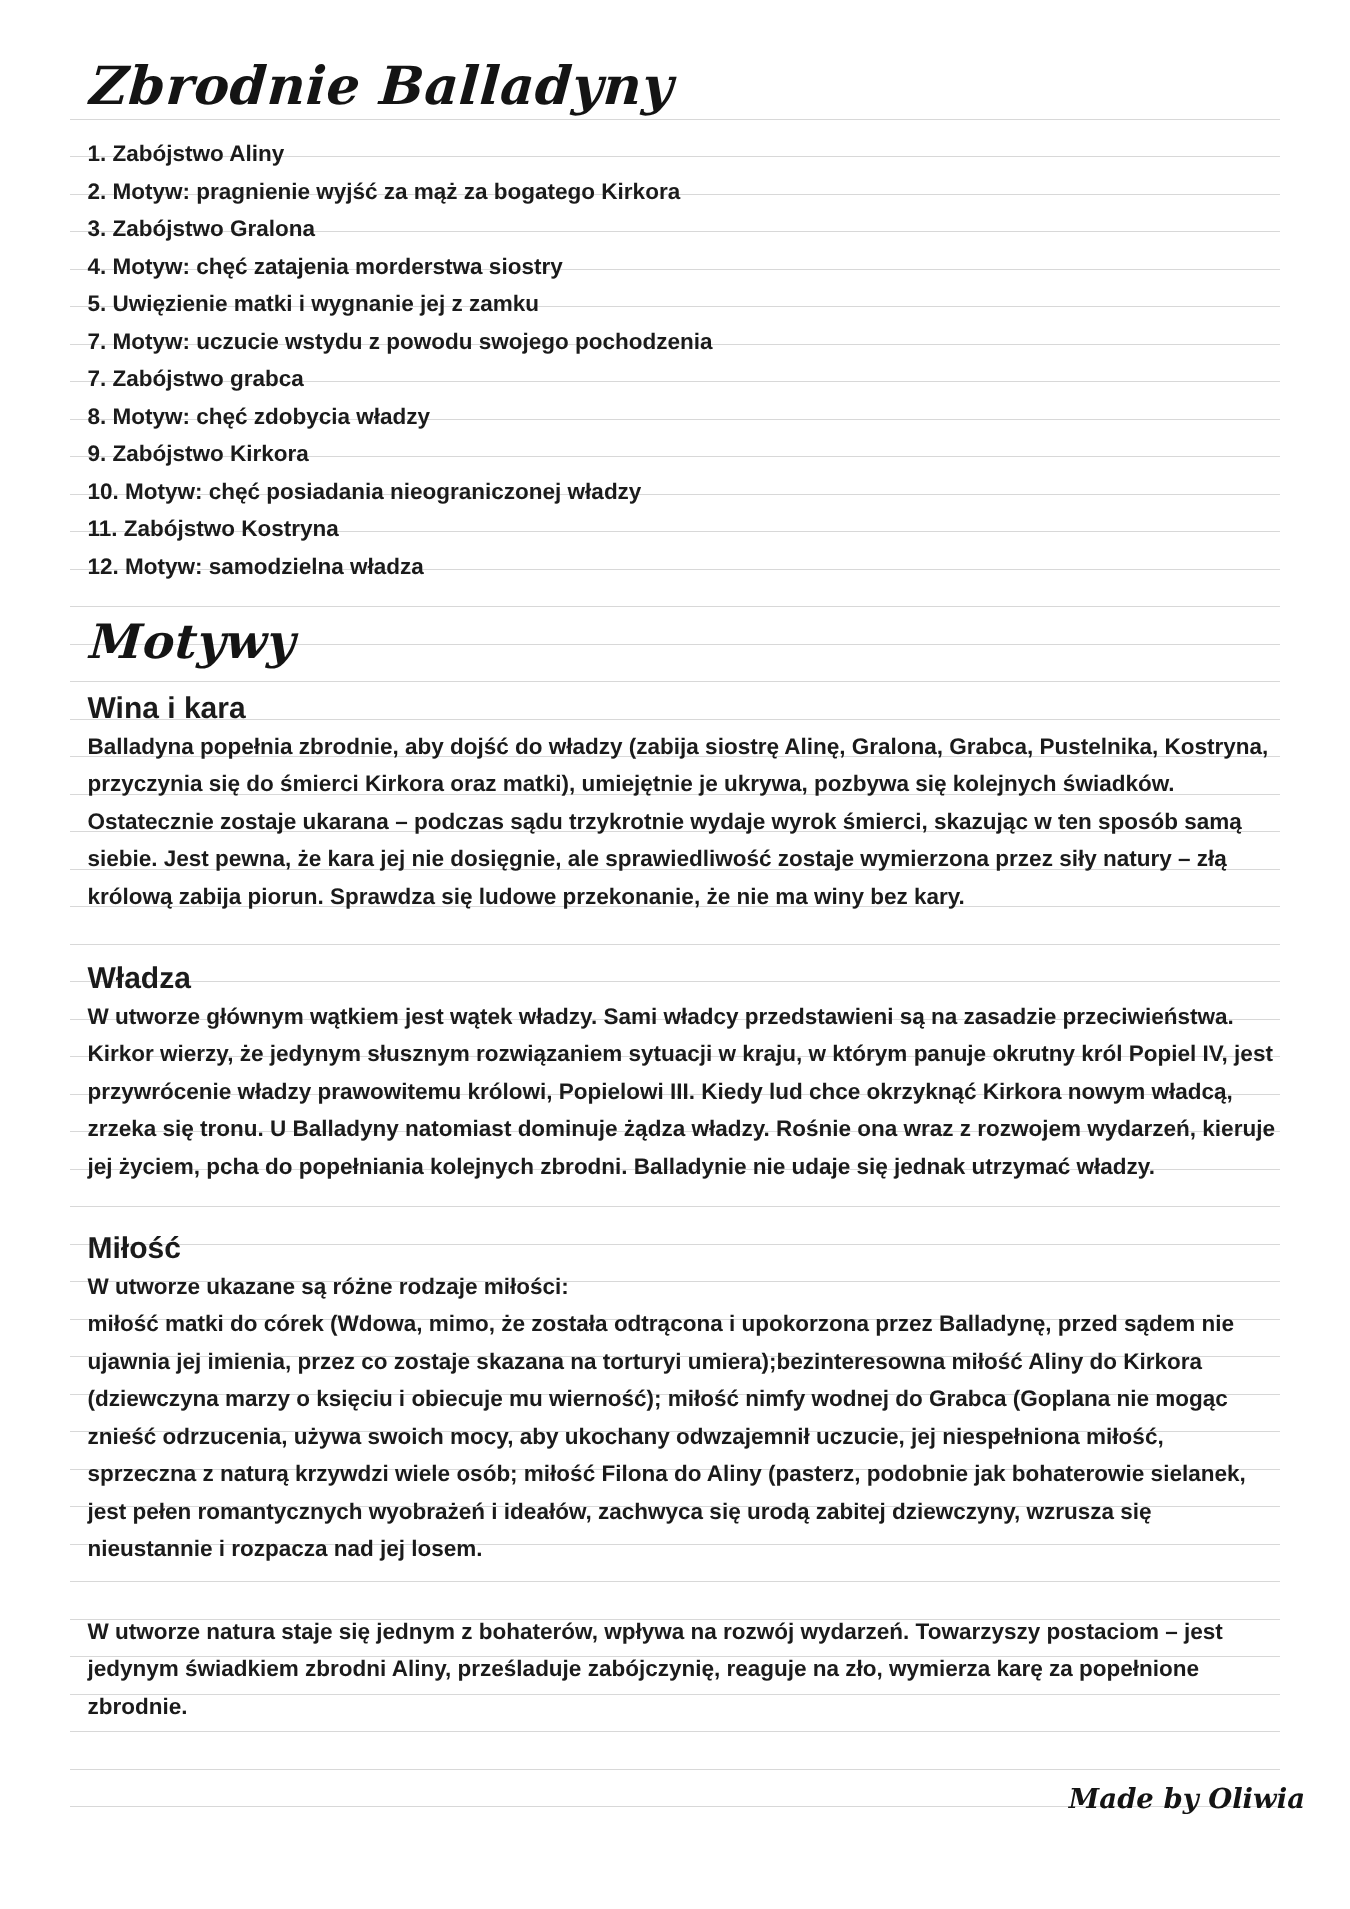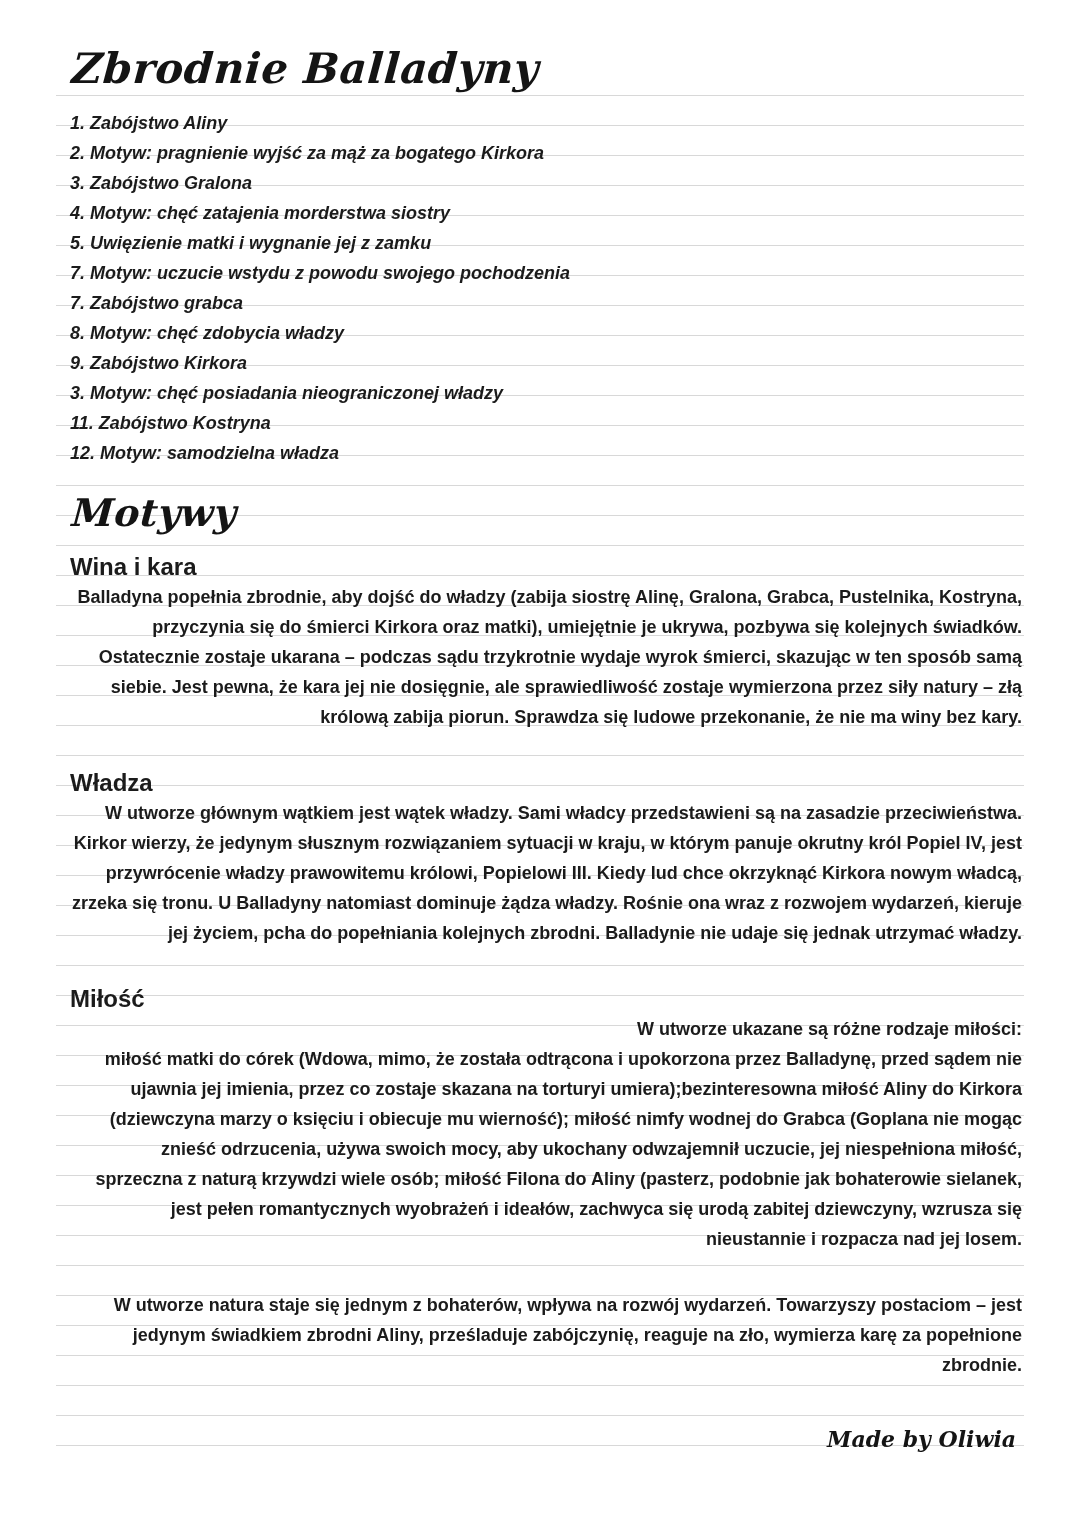--- a/index.html
+++ b/index.html
@@ -64,21 +64,20 @@
   }
   .crime-list {
     margin-top: 12px;
     font-size: 18px;
     font-weight: bold;
     line-height: 30px;
   }
   .crime-list .list-item {
     height: 30px;
     white-space: nowrap;
-    font-style: italic;
   }
   .note-section {
     margin-top: 36px;
     font-size: 18px;
     line-height: 30px;
   }
   .note-section.first {
     margin-top: 12px;
   }
   .section-heading {
@@ -86,26 +85,26 @@
     font-weight: bold;
     line-height: 30px;
     margin: 0;
   }
   .section-body {
     font-size: 18px;
     font-weight: bold;
     line-height: 30px;
     margin: 0;
     white-space: pre-wrap;
-    text-align: right;
+    text-align: left;
   }
   .footer-credit {
     position: absolute;
     top: 1424px;
-    right: 64px;
+    right: 36px;
     font-family: "DejaVu Serif", cursive;
     font-style: italic;
     font-weight: bold;
     font-size: 22px;
     line-height: 30px;
     color: #141414;
   }
 </style>
 </head>
 <body>
@@ -120,21 +119,21 @@
     <div class="crime-list">
       <div class="list-item">1. Zabójstwo Aliny</div>
       <div class="list-item">2. Motyw: pragnienie wyjść za mąż za bogatego Kirkora</div>
       <div class="list-item">3. Zabójstwo Gralona</div>
       <div class="list-item">4. Motyw: chęć zatajenia morderstwa siostry</div>
       <div class="list-item">5. Uwięzienie matki i wygnanie jej z zamku</div>
       <div class="list-item">7. Motyw: uczucie wstydu z powodu swojego pochodzenia</div>
       <div class="list-item">7. Zabójstwo grabca</div>
       <div class="list-item">8. Motyw: chęć zdobycia władzy</div>
       <div class="list-item">9. Zabójstwo Kirkora</div>
-      <div class="list-item">3. Motyw: chęć posiadania nieograniczonej władzy</div>
+      <div class="list-item">10. Motyw: chęć posiadania nieograniczonej władzy</div>
       <div class="list-item">11. Zabójstwo Kostryna</div>
       <div class="list-item">12. Motyw: samodzielna władza</div>
     </div>
 
     <h2 class="script-heading motywy-title">Motywy</h2>
 
     <section class="note-section first">
       <h3 class="section-heading">Wina i kara</h3>
       <p class="section-body">Balladyna popełnia zbrodnie, aby dojść do władzy (zabija siostrę Alinę, Gralona, Grabca, Pustelnika, Kostryna, przyczynia się do śmierci Kirkora oraz matki), umiejętnie je ukrywa, pozbywa się kolejnych świadków. Ostatecznie zostaje ukarana – podczas sądu trzykrotnie wydaje wyrok śmierci, skazując w ten sposób samą siebie. Jest pewna, że kara jej nie dosięgnie, ale sprawiedliwość zostaje wymierzona przez siły natury – złą królową zabija piorun. Sprawdza się ludowe przekonanie, że nie ma winy bez kary.</p>
     </section>

